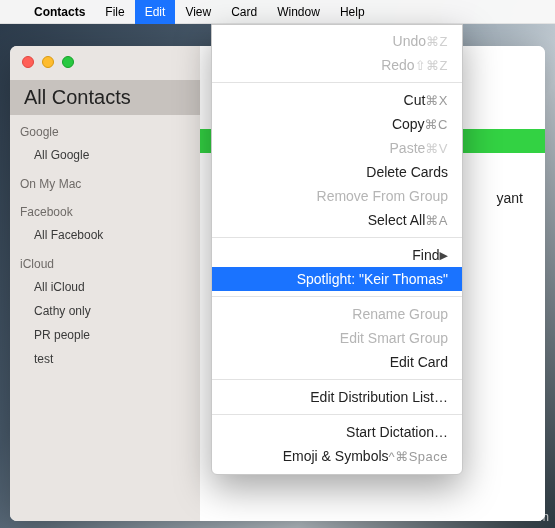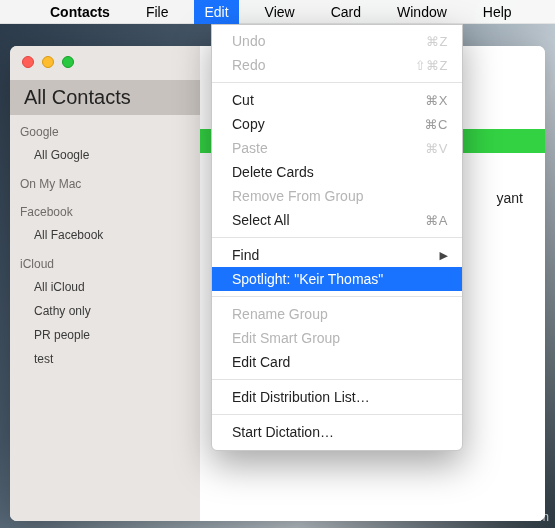--- a/index.html
+++ b/index.html
@@ -2,21 +2,21 @@
 <html><head>
 <meta charset="utf-8">
 <style>
   * { box-sizing: border-box; margin: 0; padding: 0; font-family: -apple-system, "Helvetica Neue", Arial, sans-serif; }
   body { width: 555px; height: 528px; overflow: hidden; background: #888; position: relative; }
 
   
   .wallpaper { position:absolute; inset:0; background: linear-gradient(120deg,#2b3a4a 0%,#4a5c6d 30%,#9aa8b3 55%,#c9d2d9 70%,#2f3d46 100%); }
 
   
-  .menubar { position:absolute; top:0; left:0; right:0; height:24px; background:rgba(248,248,248,0.98); display:flex; align-items:center; padding:0 10px; font-size:14px; gap:16px; z-index:10; border-bottom:1px solid rgba(0,0,0,0.08);}
+  .menubar { position:absolute; top:0; left:0; right:0; height:24px; background:rgba(248,248,248,0.98); display:flex; align-items:center; padding:0 10px; font-size:12px; gap:0; z-index:10; border-bottom:1px solid rgba(0,0,0,0.08);}
   .apple { font-size:16px; padding:0 10px 0 4px; }
   .mtitle { font-weight:700; padding:0 10px; }
   .mitem { padding:0 10px; height:24px; display:flex; align-items:center; cursor:default;}
   .mitem.active { background:#1a73ff; color:#fff; }
 
   
   .window { position:absolute; top:46px; left:10px; width:535px; height:475px; background:#fff; border-radius:7px; box-shadow:0 12px 40px rgba(0,0,0,0.35); overflow:hidden; display:flex; z-index:5;}
   .titlebar-lights { position:absolute; top:10px; left:12px; display:flex; gap:8px; z-index:6;}
   .light { width:12px; height:12px; border-radius:50%; }
   .light.red{background:#ff5f57;border:1px solid #e1463f;}
@@ -28,21 +28,21 @@
   .sb-group { padding:10px 10px 4px 10px; color:#6f6b68; font-size:12px; }
   .sb-item { padding:5px 14px 5px 24px; color:#3a3a3a; font-size:12px;}
   .sb-item, .sb-selected, .sb-group { white-space:nowrap; overflow:hidden; text-overflow:ellipsis;}
 
   .content { flex:1; background:#fff; position:relative; }
   .green-row { position:absolute; top:83px; left:0; right:0; height:24px; background:#33d243; }
   .frag { position:absolute; top:144px; right:22px; font-size:14px; color:#222;}
 
   
   .menu { position:absolute; top:24px; left:211px; width:252px; background:#fff; border:1px solid #c8c8c8; border-radius:0 0 6px 6px; box-shadow:0 14px 36px rgba(0,0,0,0.35); z-index:20; padding:4px 0 6px 0; font-size:14px;}
-  .row { display:flex; align-items:center; justify-content:space-between; padding:4px 14px 4px 20px; color:#222; white-space:nowrap;gap:24px;}
+  .row { display:flex; align-items:center; justify-content:flex-end; padding:4px 14px 4px 20px; color:#222; white-space:nowrap;}
   .row.disabled { color:#b5b5b5; }
   .row.highlight { background:#1a73ff; color:#fff; }
   .sc { color:#9a9a9a; font-size:13px; letter-spacing:0.5px;}
   .row.disabled .sc { color:#cfcfcf; }
   .sep { height:1px; background:#e2e2e2; margin:5px 0; }
   .submenu-arrow { font-size:11px; color:#444; }
 
   .watermark { position:absolute; bottom:4px; right:6px; font-size:12px; color:rgba(255,255,255,0.85); z-index:3; }
 </style>
 </head>
@@ -143,15 +143,19 @@
       <span>Edit Card</span>
     </div>
     <div class="sep"></div>
     <div class="row">
       <span>Edit Distribution List…</span>
     </div>
     <div class="sep"></div>
     <div class="row">
       <span>Start Dictation…</span>
     </div>
+    <div class="row">
+      <span>Emoji &amp; Symbols</span>
+      <span class="sc">^⌘Space</span>
+    </div>
   </div>
 
 <div class="watermark">wsxdn.com</div>
 
 </body></html>

